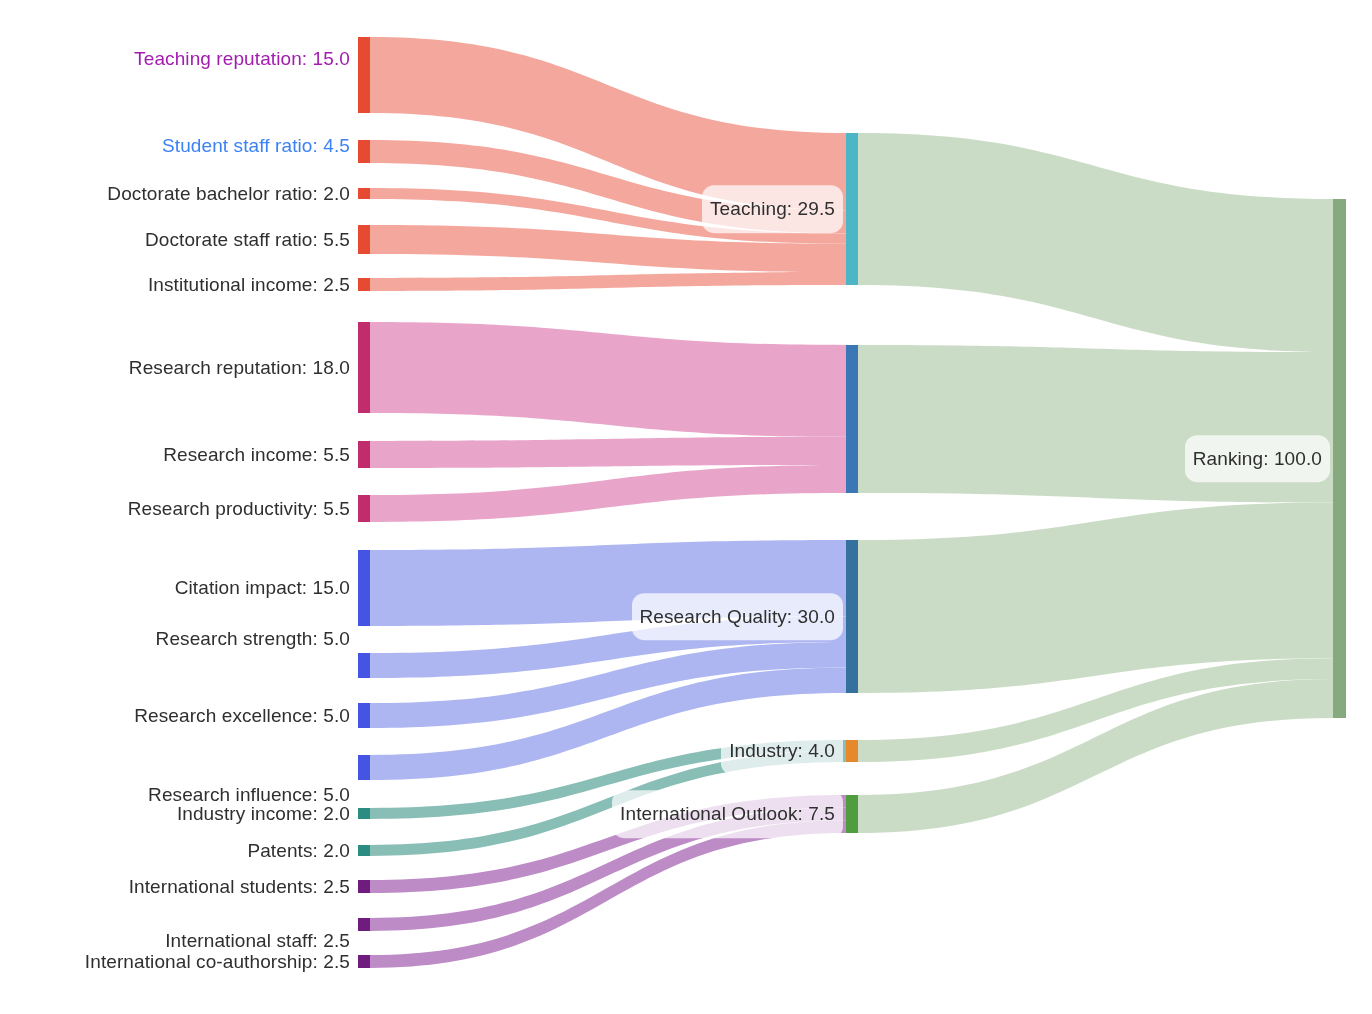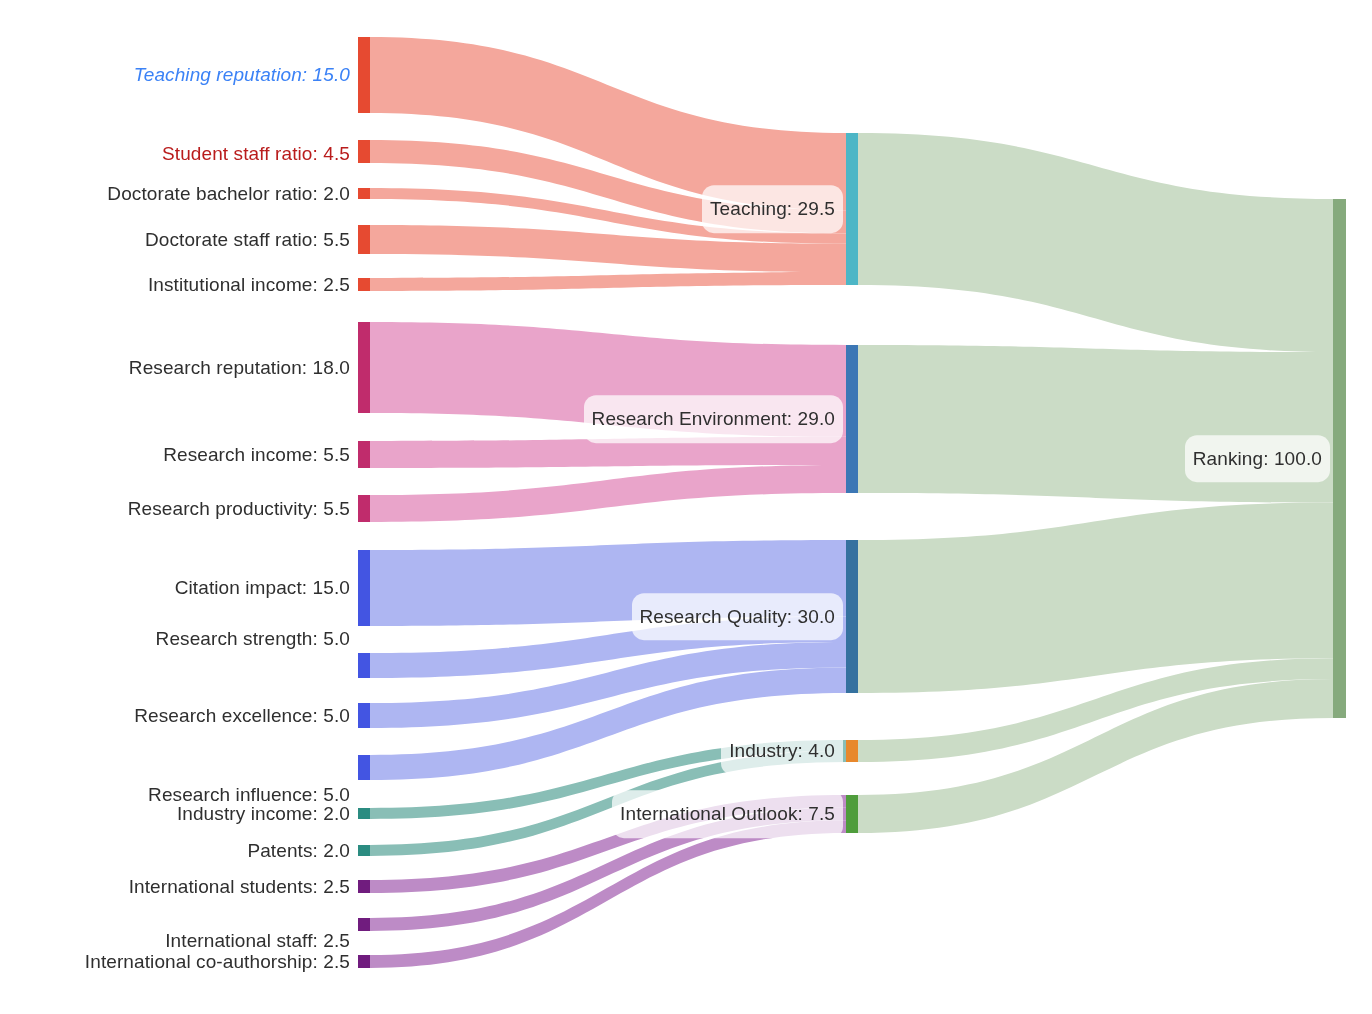--- a/index.html
+++ b/index.html
@@ -72,37 +72,36 @@
       <rect x="358" y="918" width="12" height="13" fill="#701C7E"></rect>
       <rect x="358" y="955" width="12" height="13" fill="#701C7E"></rect>
       <rect x="846" y="133" width="12" height="152" fill="#4DB6C6"></rect>
       <rect x="846" y="345" width="12" height="148" fill="#3C77B5"></rect>
       <rect x="846" y="540" width="12" height="153" fill="#35719F"></rect>
       <rect x="846" y="740" width="12" height="22" fill="#E8882C"></rect>
       <rect x="846" y="795" width="12" height="38" fill="#4F9D3C"></rect>
       <rect x="1333" y="199" width="13" height="519" fill="#86AA7D"></rect>
     </svg>
   <div id="labels-layer">
-      <div class="node-label" style="right: 1022px; top: 75px; color: #3b82f6; font-style: italic;">Teaching reputation: 15.0</div>
-      <div class="node-label" style="right: 1022px; top: 154px; color: #b91c1c;">Student staff ratio: 4.5</div>
+      <div class="node-label" style="right: 1022px; top: 59px; color: #a21caf;">Teaching reputation: 15.0</div>
+      <div class="node-label" style="right: 1022px; top: 146px; color: #3b82f6;">Student staff ratio: 4.5</div>
       <div class="node-label" style="right: 1022px; top: 193.5px; color: rgb(47, 47, 47);">Doctorate bachelor ratio: 2.0</div>
       <div class="node-label" style="right: 1022px; top: 239.5px; color: rgb(47, 47, 47);">Doctorate staff ratio: 5.5</div>
       <div class="node-label" style="right: 1022px; top: 284.5px; color: rgb(47, 47, 47);">Institutional income: 2.5</div>
       <div class="node-label" style="right: 1022px; top: 367.5px; color: rgb(47, 47, 47);">Research reputation: 18.0</div>
       <div class="node-label" style="right: 1022px; top: 454.5px; color: rgb(47, 47, 47);">Research income: 5.5</div>
       <div class="node-label" style="right: 1022px; top: 508.5px; color: rgb(47, 47, 47);">Research productivity: 5.5</div>
       <div class="node-label" style="right: 1022px; top: 588px; color: rgb(47, 47, 47);">Citation impact: 15.0</div>
       <div class="node-label" style="right: 1022px; top: 639px; color: rgb(47, 47, 47);">Research strength: 5.0</div>
       <div class="node-label" style="right: 1022px; top: 715.5px; color: rgb(47, 47, 47);">Research excellence: 5.0</div>
       <div class="node-label" style="right: 1022px; top: 767.5px; color: rgb(47, 47, 47); margin-top: 27px;">Research influence: 5.0</div>
       <div class="node-label" style="right: 1022px; top: 813.5px; color: rgb(47, 47, 47);">Industry income: 2.0</div>
       <div class="node-label" style="right: 1022px; top: 850.5px; color: rgb(47, 47, 47);">Patents: 2.0</div>
       <div class="node-label" style="right: 1022px; top: 886.5px; color: rgb(47, 47, 47);">International students: 2.5</div>
       <div class="node-label" style="right: 1022px; top: 924.5px; color: rgb(47, 47, 47); margin-top: 16px;">International staff: 2.5</div>
       <div class="node-label" style="right: 1022px; top: 961.5px; color: rgb(47, 47, 47);">International co-authorship: 2.5</div>
       <div class="node-label boxed" style="right: 529px; top: 209px; color: rgb(47, 47, 47);">Teaching: 29.5</div>
-      <div class="node-label boxed" style="right: 529px; top: 419px; color: rgb(47, 47, 47);">Research Environment: 29.0</div>
       <div class="node-label boxed" style="right: 529px; top: 616.5px; color: rgb(47, 47, 47);">Research Quality: 30.0</div>
       <div class="node-label boxed" style="right: 529px; top: 751px; color: rgb(47, 47, 47);">Industry: 4.0</div>
       <div class="node-label boxed" style="right: 529px; top: 814px; color: rgb(47, 47, 47);">International Outlook: 7.5</div>
       <div class="node-label boxed" style="right: 42px; top: 458.5px; color: rgb(47, 47, 47); text-align: right;">Ranking: 100.0</div>
     </div>
 </div>
 
 </body></html>

